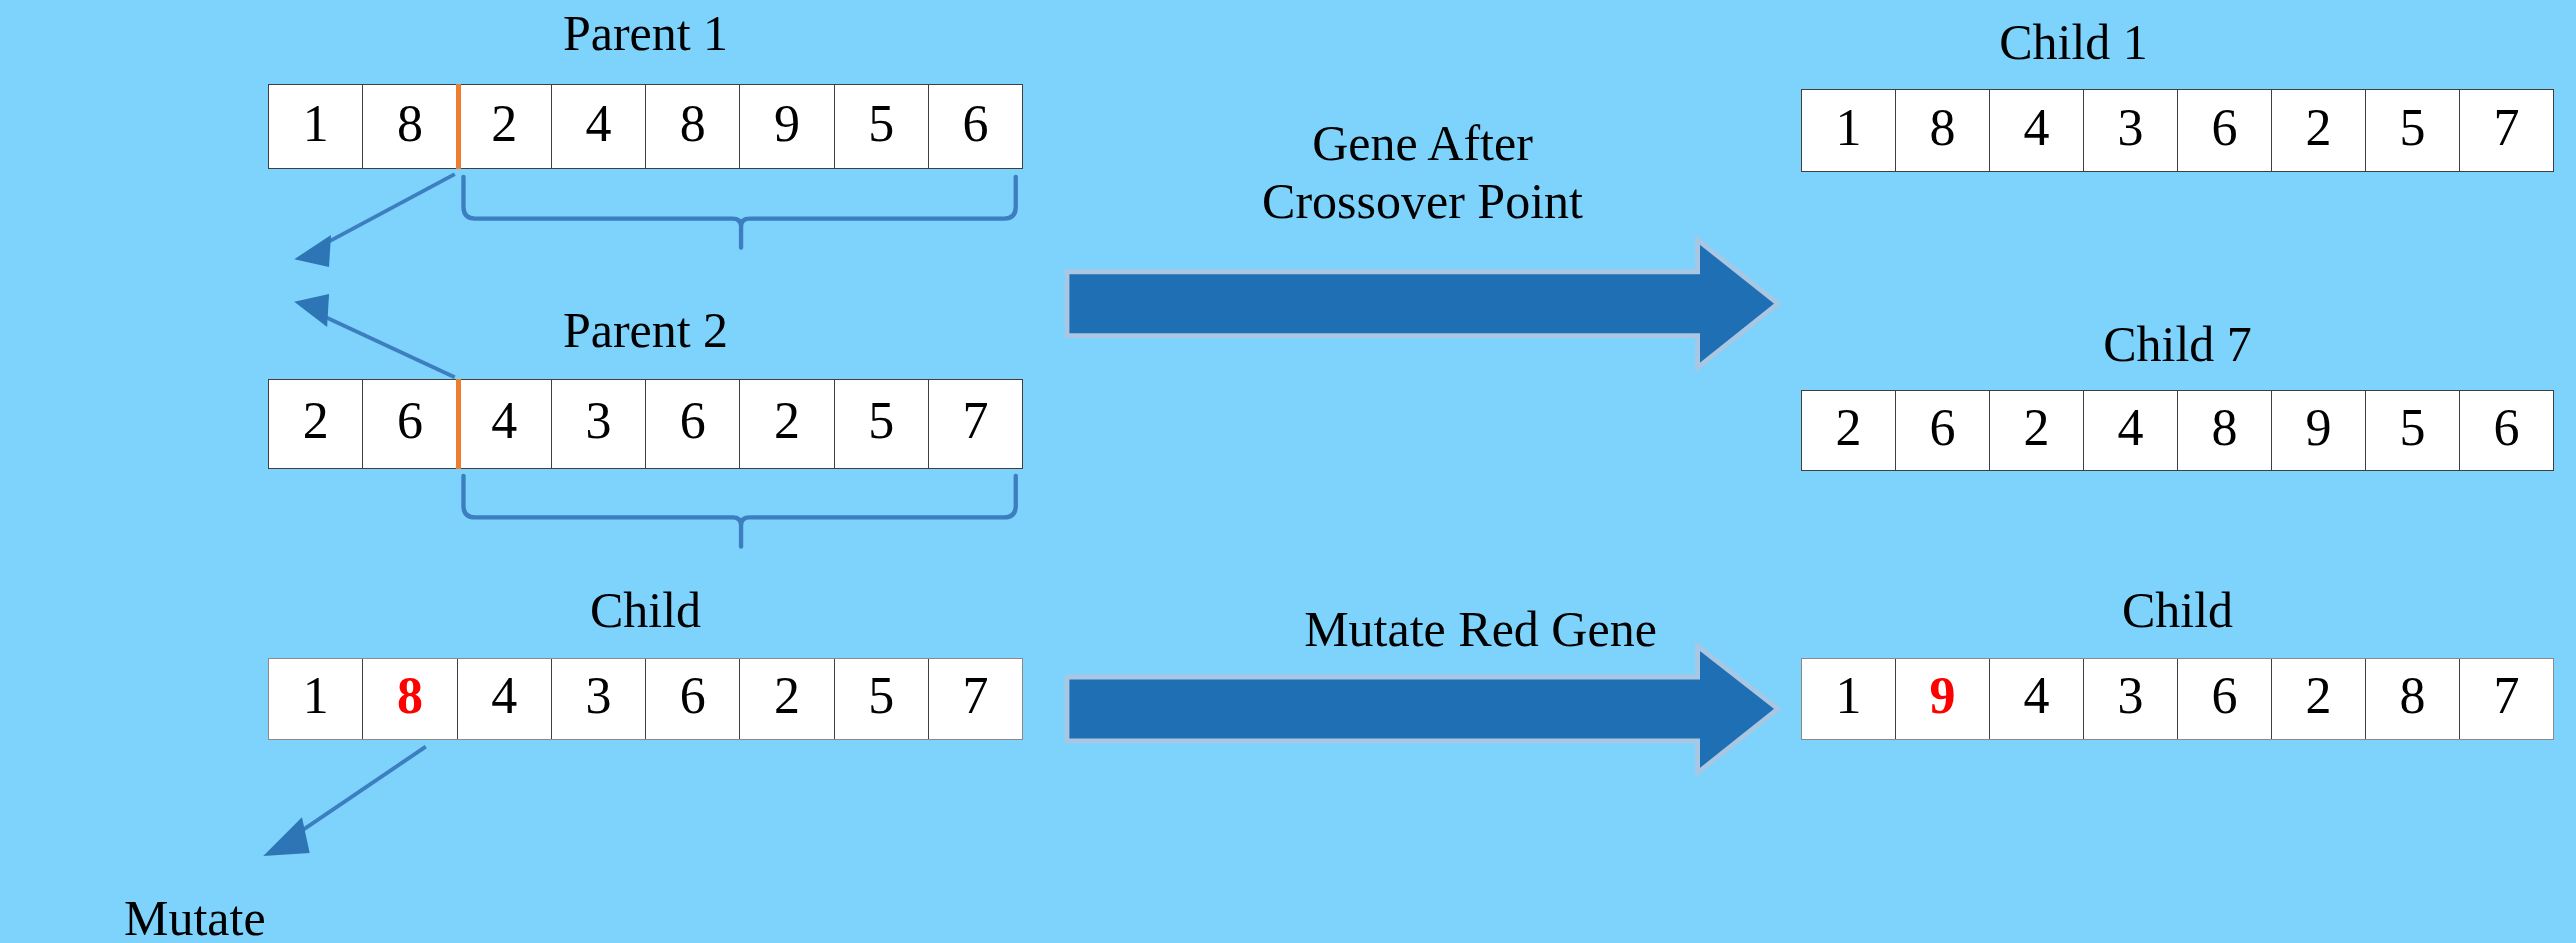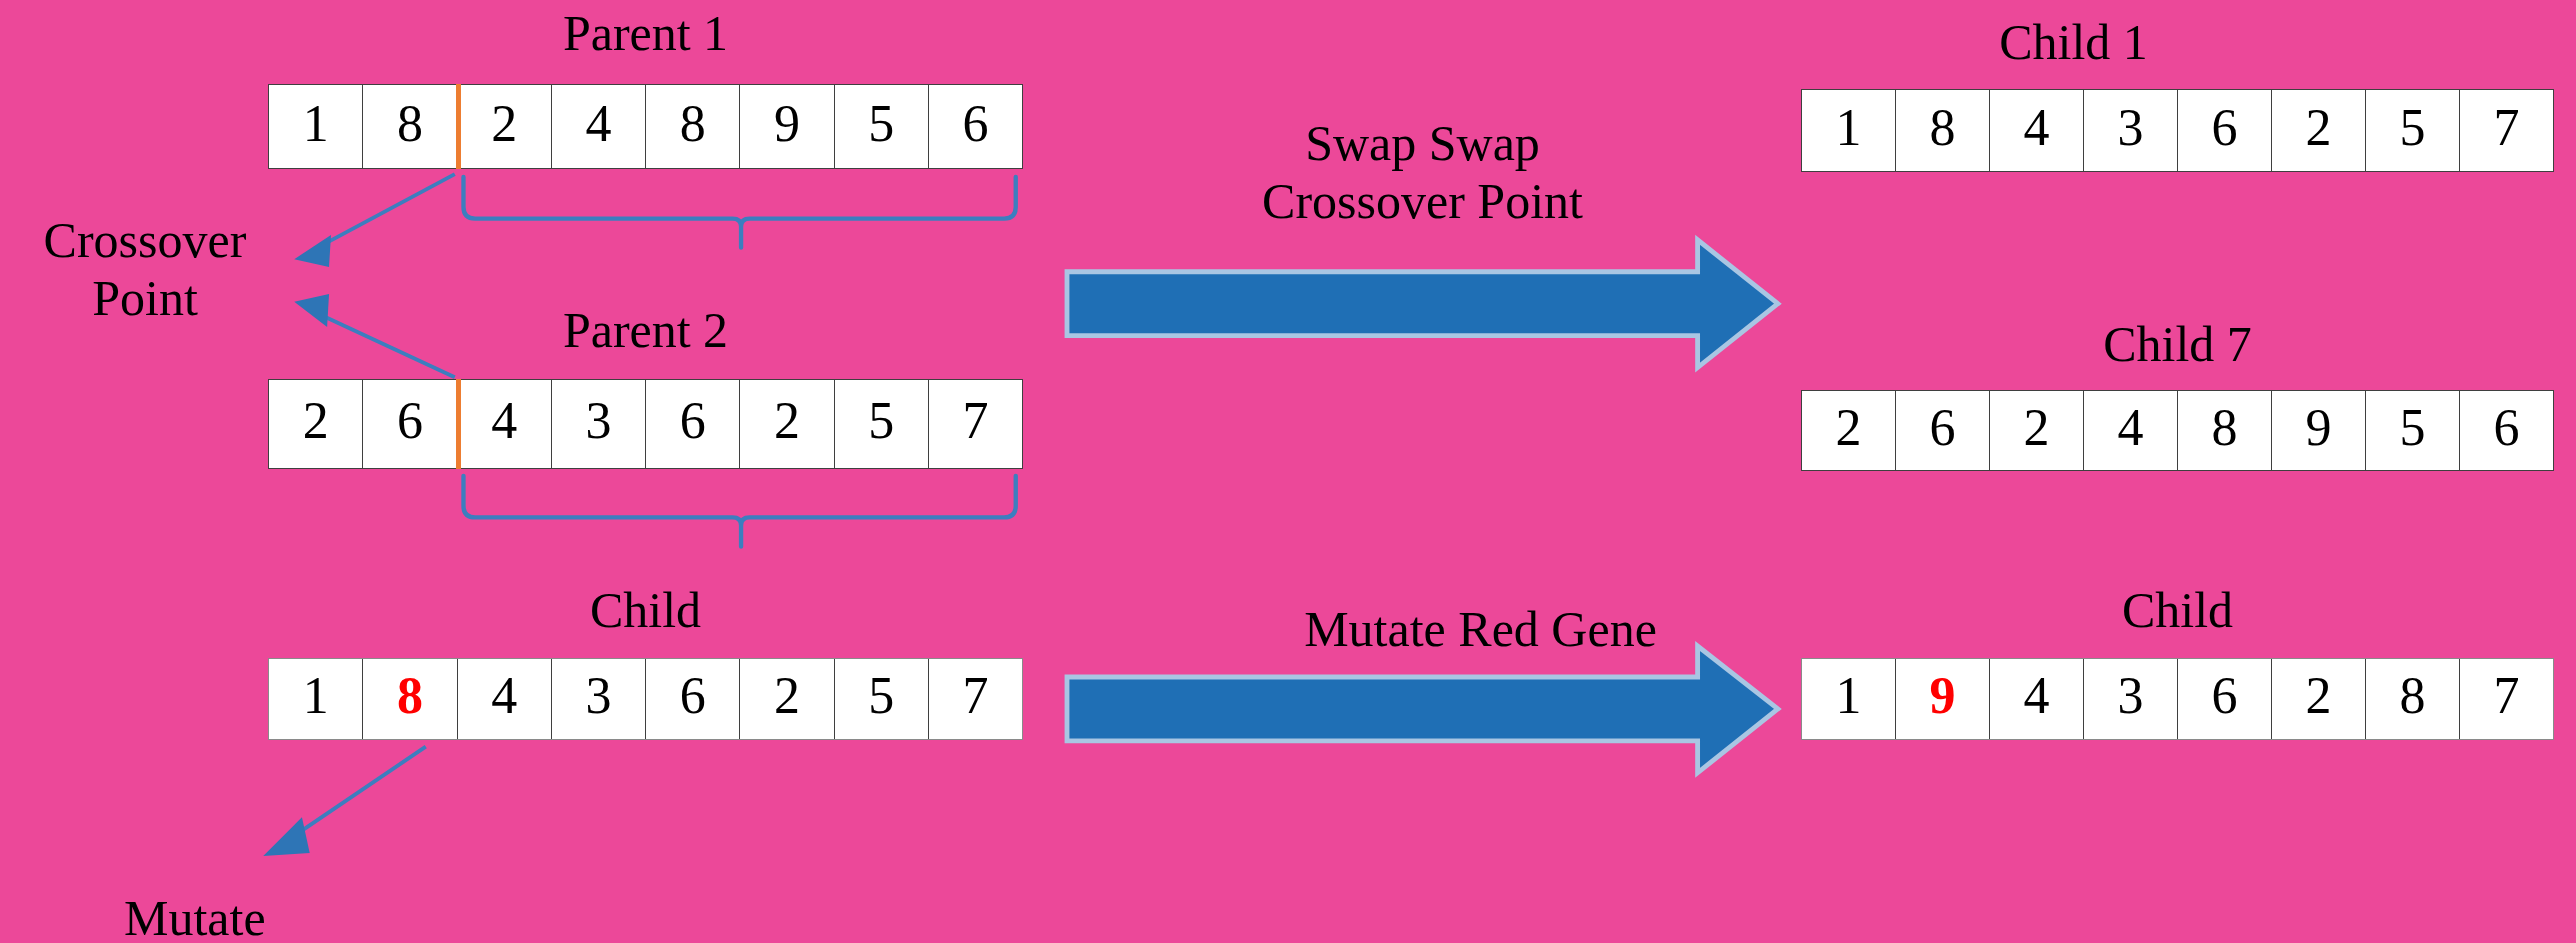--- a/index.html
+++ b/index.html
@@ -4,21 +4,21 @@
 <style>
   html, body {
     margin: 0;
     padding: 0;
     background: #ffffff;
   }
   #canvas {
     position: relative;
     width: 2576px;
     height: 943px;
-    background: #ec4899;
+    background: #7dd3fc;
     font-family: "Liberation Serif", "DejaVu Serif", serif;
     overflow: hidden;
   }
 
   
   .chromosome {
     position: absolute;
     display: flex;
     border: 1.9px solid #3f3f3f;
     box-sizing: border-box;
@@ -121,41 +121,37 @@
     <div class="cell">8</div>
     <div class="cell">2</div>
     <div class="cell">4</div>
     <div class="cell">8</div>
     <div class="cell">9</div>
     <div class="cell">5</div>
     <div class="cell">6</div>
   </div>
   <div class="crossover-line" style="left:456px; top:84px; height:85px;"></div>
 
-  <div class="label centered" style="left:0px; top:211px; width:290px;">
-    <div>Crossover</div>
-    <div>Point</div>
-  </div>
 
   <div class="caption" style="left:268px; top:305px; width:755px;text-align:center;">Parent 2</div>
 
   <div class="chromosome" style="left:268px; top:379px; width:755px; height:90px;">
     <div class="cell">2</div>
     <div class="cell">6</div>
     <div class="cell">4</div>
     <div class="cell">3</div>
     <div class="cell">6</div>
     <div class="cell">2</div>
     <div class="cell">5</div>
     <div class="cell">7</div>
   </div>
   <div class="crossover-line" style="left:456px; top:379px; height:90px;"></div>
 
   <div class="label centered" style="left:1067px; top:114px; width:711px;">
-    <div>Swap Swap</div>
+    <div>Gene After</div>
     <div>Crossover Point</div>
   </div>
 
   <div class="caption" style="left:1697px; top:17.4px; width:753px;">Child 1</div>
 
   <div class="chromosome" style="left:1801px; top:89px; width:753px; height:83px;">
     <div class="cell">1</div>
     <div class="cell">8</div>
     <div class="cell">4</div>
     <div class="cell">3</div>

